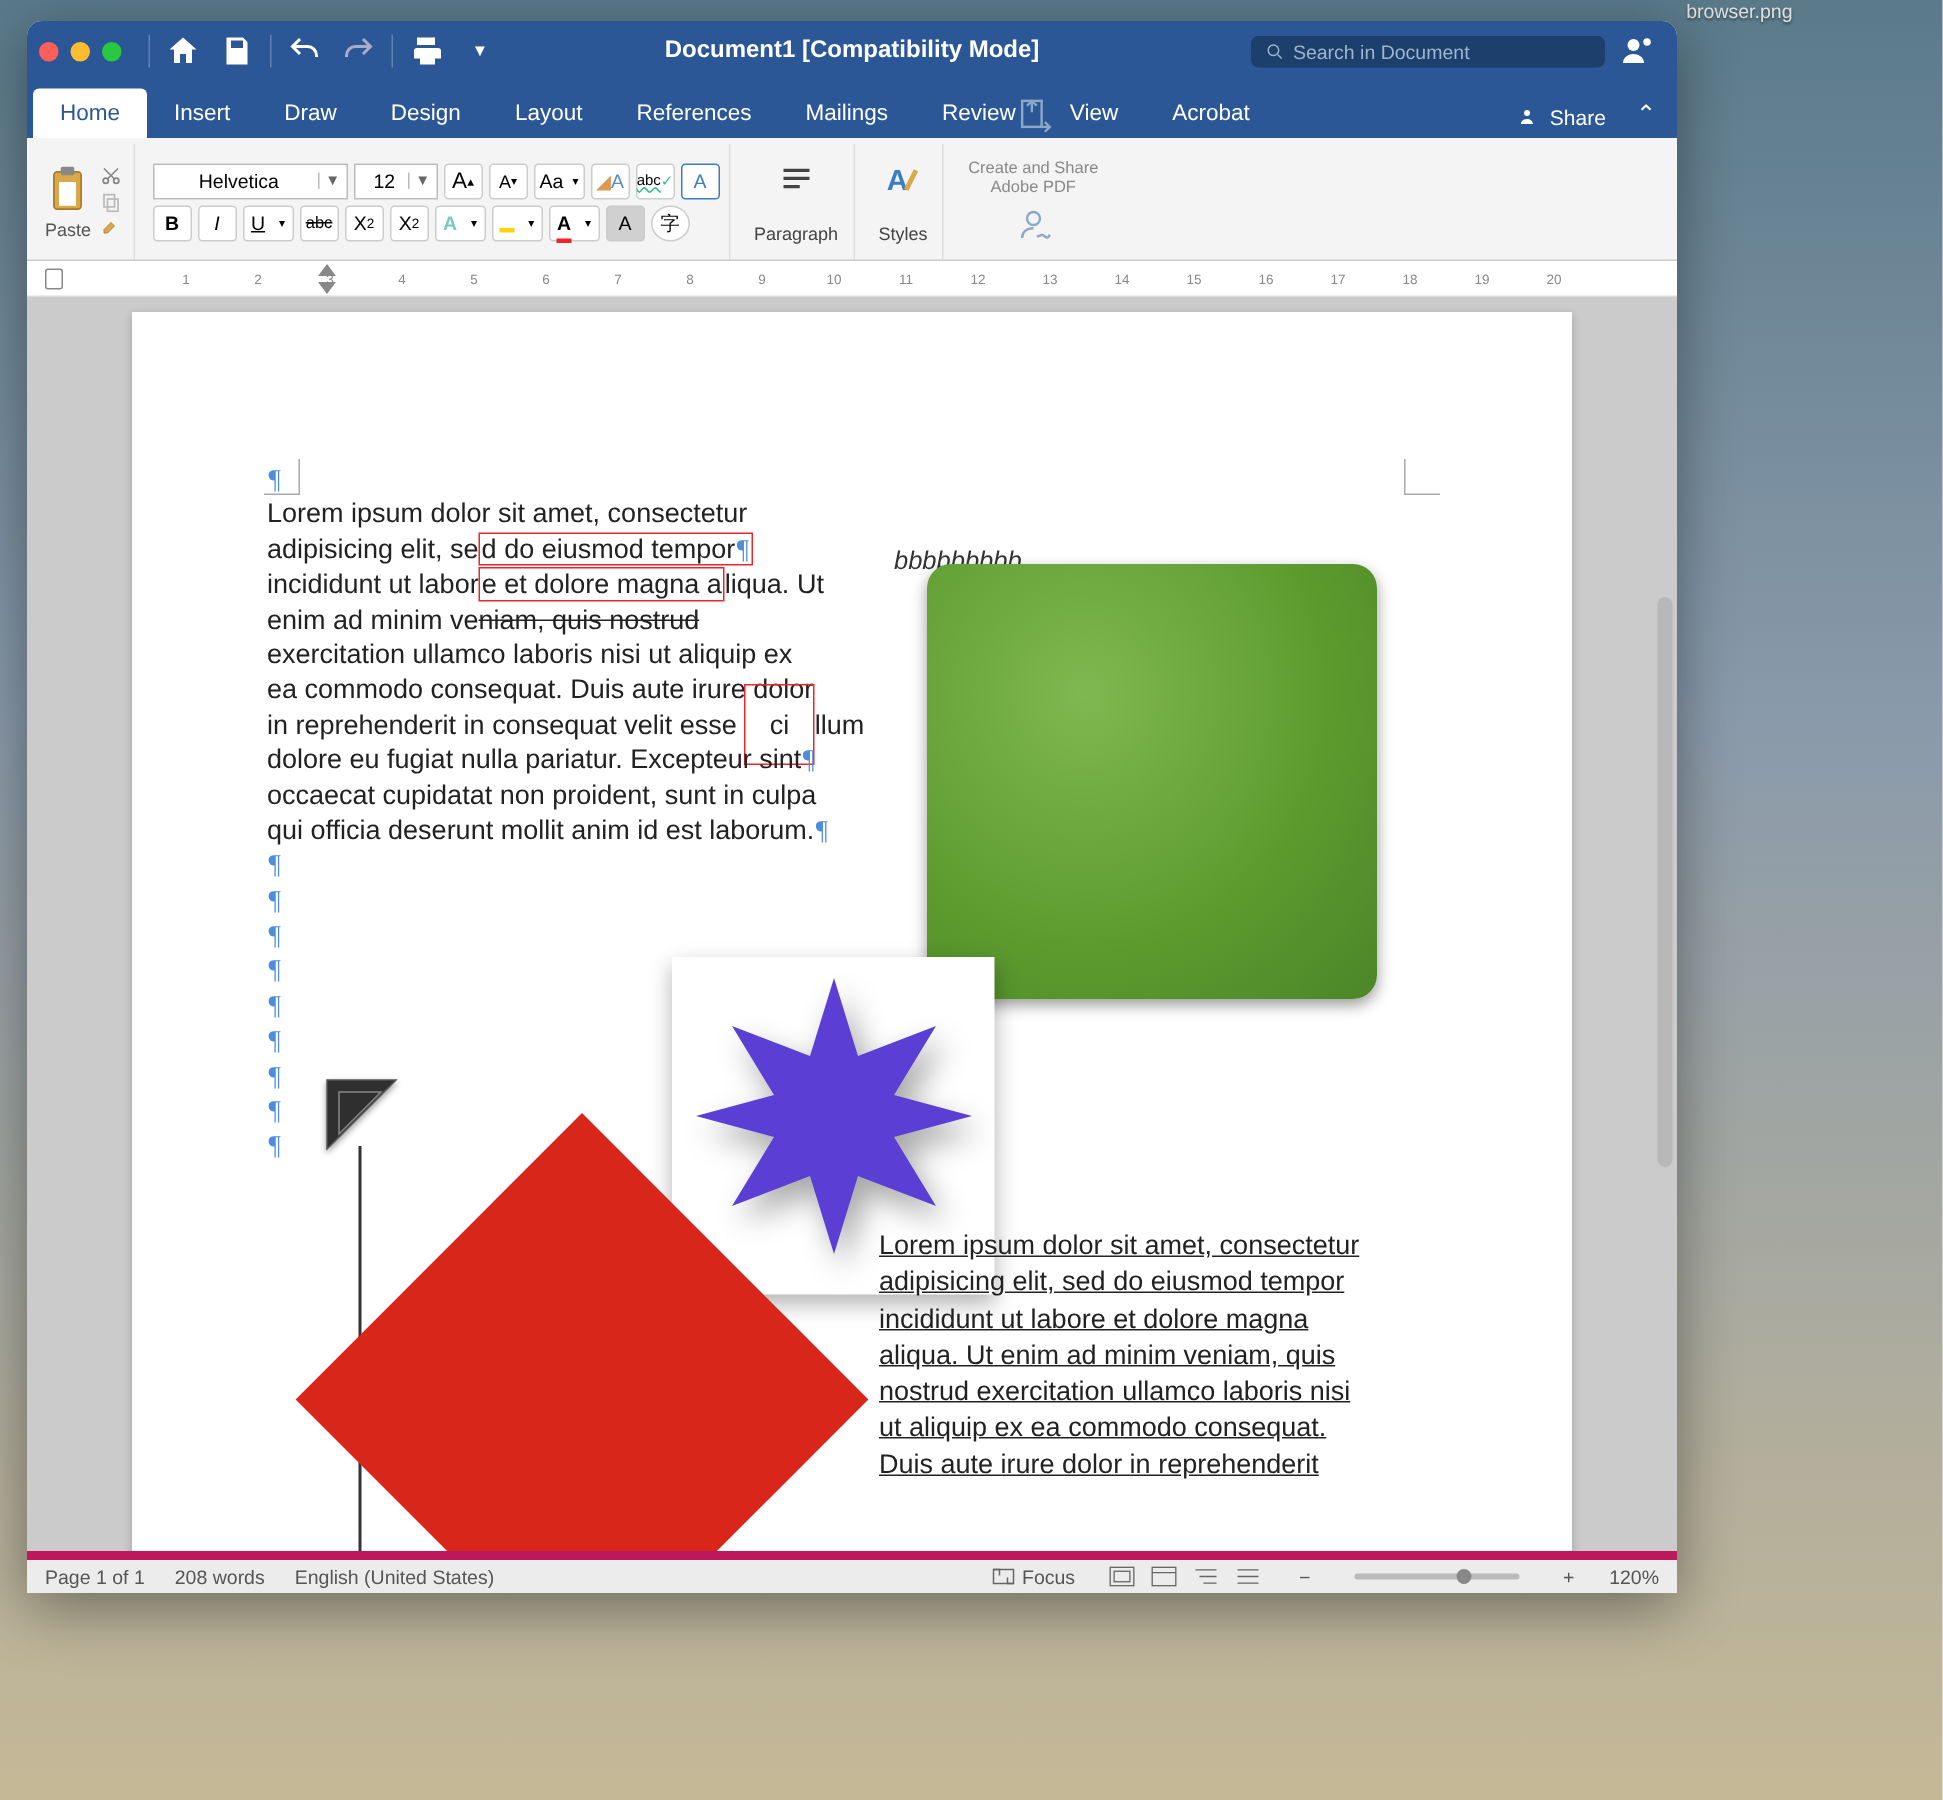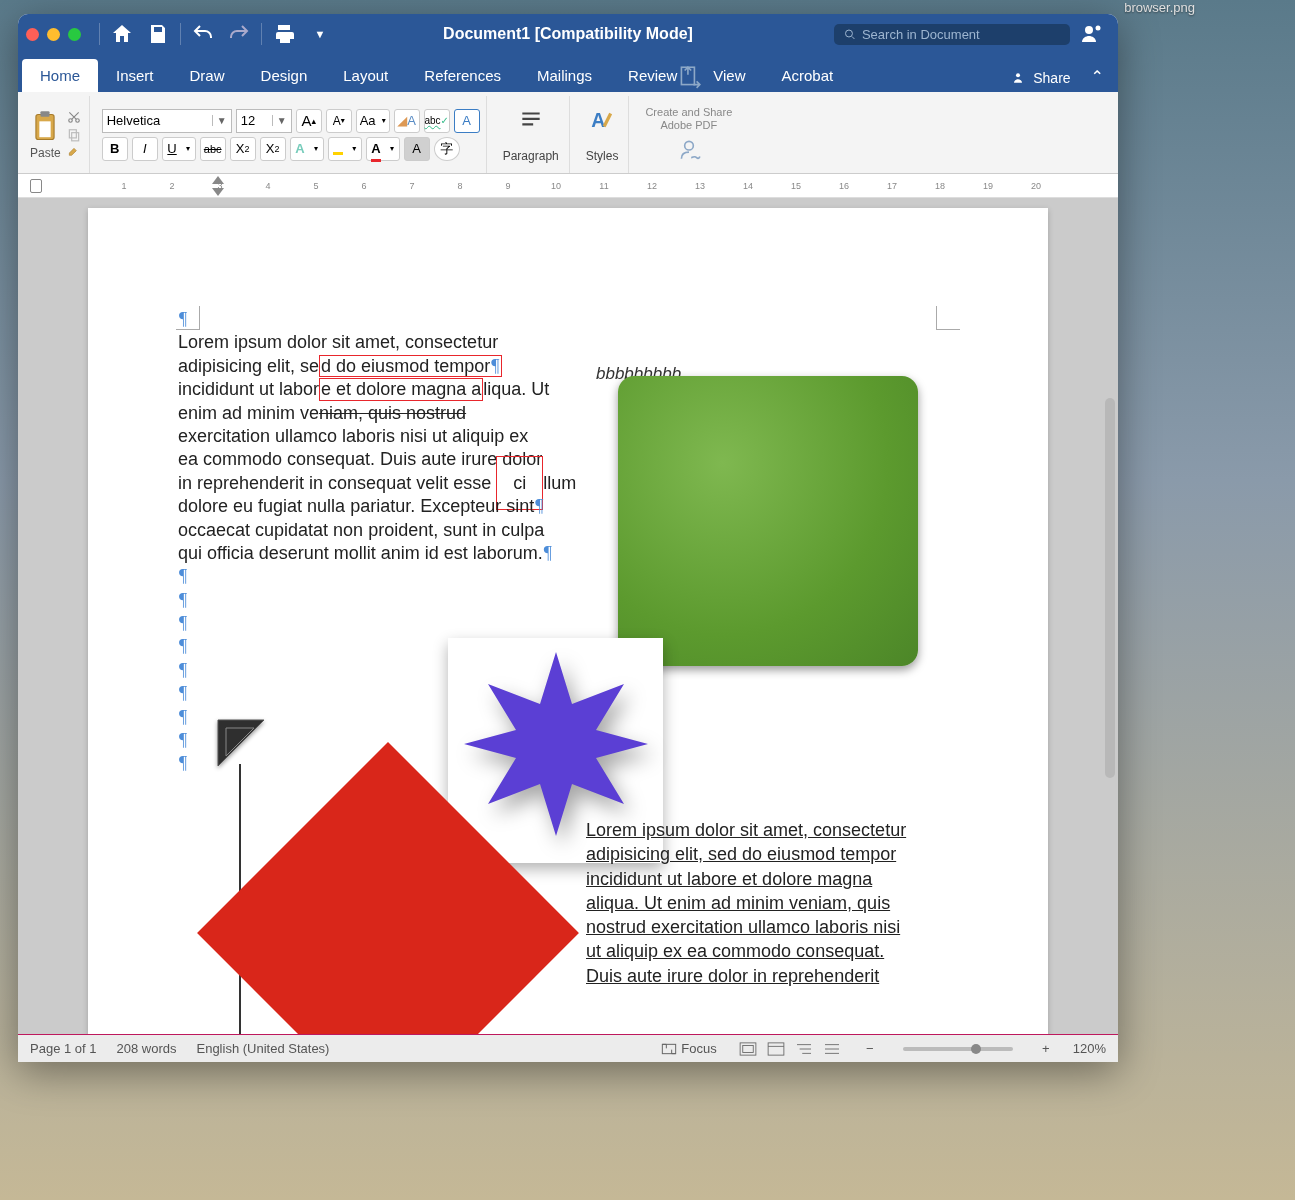--- a/index.html
+++ b/index.html
@@ -30,21 +30,21 @@
 .ribbon { background: #f4f4f4; border-bottom: 1px solid #ccc; height: 82px; display: flex; align-items: stretch; padding: 4px 6px 0; gap: 6px; }
 .rgroup { display: flex; flex-direction: column; align-items: center; justify-content: center; padding: 2px 6px; border-right: 1px solid #ddd; }
 .rgroup:last-child { border-right: none; }
 .rgroup .label { font-size: 12px; color: #555; margin-top: 2px; }
 .paste-btn { display:flex; flex-direction:column; align-items:center; cursor:pointer; }
 .paste-btn svg { width:28px; height:34px; }
 .small-icons { display: flex; flex-direction: column; gap: 2px; margin-left: 4px; }
 .small-icons span { width:18px; height:16px; display:flex; align-items:center; justify-content:center; cursor:pointer; }
 
 .font-ctrls { display: flex; flex-direction: column; gap: 4px; }
-.font-row { display: flex; gap: 4px; align-items: center; }
+.font-row { display: flex; gap: 4px; align-items: center; text-align: center; }
 .selectish { background: #fff; border: 1px solid #bbb; height: 24px; display: flex; align-items: center; padding: 0 4px; font-size: 13px; }
 .selectish .val { flex:1; }
 .selectish .chev { border-left:1px solid #bbb; padding-left:4px; color:#666; font-size:10px; }
 .font-name { width: 130px; }
 .font-size { width: 56px; }
 .ribb-btn { width: 26px; height: 24px; border: 1px solid #ccc; background: #fff; display: flex; align-items: center; justify-content: center; font-size: 13px; cursor: pointer; border-radius:3px; }
 .ribb-btn.split { width: 34px; justify-content: space-around; }
 .ribb-btn sup, .ribb-btn sub { font-size: 9px; }
 .underline-yellow { border-bottom: 3px solid #ffd200; width: 10px; height: 12px; display: inline-block; }
 .underline-red { border-bottom: 3px solid #e8262c; width: 10px; height: 12px; display:inline-block; }
@@ -75,21 +75,21 @@
 .label-it { font-style: italic; font-size: 17px; color: #333; position:absolute; }
 .green-paint { position: absolute; width: 300px; height: 290px; background: radial-gradient(ellipse at 35% 30%, #7fb850 0%, #5c9a2e 60%, #4c8628 100%); border-radius: 16px; box-shadow: 0 4px 10px rgba(0,0,0,0.4); }
 .green-paint::before{content:""; position:absolute; inset:-6px; border-radius:20px; background: rgba(200,210,200,0.35); z-index:-1;}
 .star { position: absolute; filter: drop-shadow(6px 10px 10px rgba(0,0,0,0.35));}
 .star-bg { position:absolute; background:#fff; width: 215px; height: 225px; box-shadow: 0 6px 14px rgba(0,0,0,0.3); }
 .diamond { position: absolute; width: 270px; height: 270px; background: #d9261a; transform: rotate(45deg); }
 .photo-corner { position: absolute; filter: drop-shadow(0 2px 2px rgba(0,0,0,0.4));}
 .frame-line{position:absolute; background:#333; width:2px;}
 .doc-text2 { position: absolute; font-size: 18px; line-height: 1.35; color: #222; }
 
-.statusbar { background: #ececec; border-top: 1px solid #be185d; height: 28px; display: flex; align-items: center; padding: 0 12px; font-size: 13px; color: #555; gap: 20px; }
+.statusbar { background: #ececec; border-top: 6px solid #be185d; height: 28px; display: flex; align-items: center; padding: 0 12px; font-size: 13px; color: #555; gap: 20px; }
 .statusbar .spacer { flex: 1; }
 .view-icons { display: flex; gap: 6px; align-items: center; }
 .view-icons span { width: 22px; height: 18px; display:flex; align-items:center; justify-content:center; cursor:pointer; }
 .zoom-slider { width: 110px; height: 4px; background: #bbb; border-radius:2px; position:relative; margin: 0 6px;}
 .zoom-slider .thumb{position:absolute; left:62%; top:-3px; width:10px; height:10px; background:#888; border-radius:50%;}
 .scrollbar { position:absolute; right:0; top:200px; bottom:30px; width:16px; }
 .scrollbar .thumb { position:absolute; top:0; width:10px; left:3px; height:380px; background:#b8b8b8; border-radius:5px;}
 .focus-btn{display:flex;align-items:center;gap:4px;cursor:pointer;}
 .plus-minus{cursor:pointer; width:14px; text-align:center;}
 </style>

